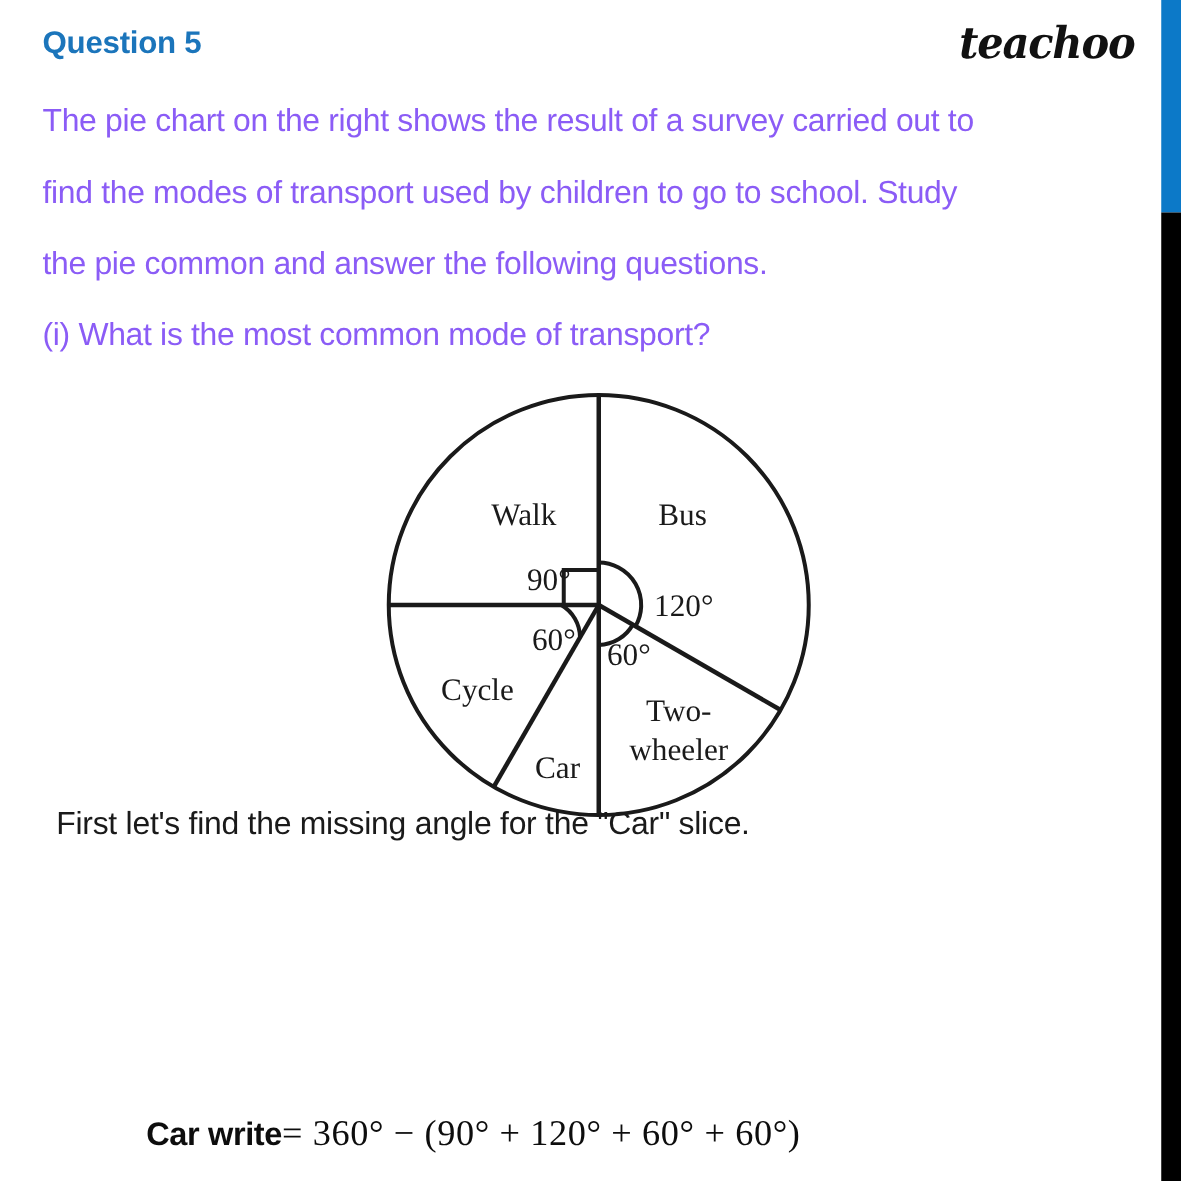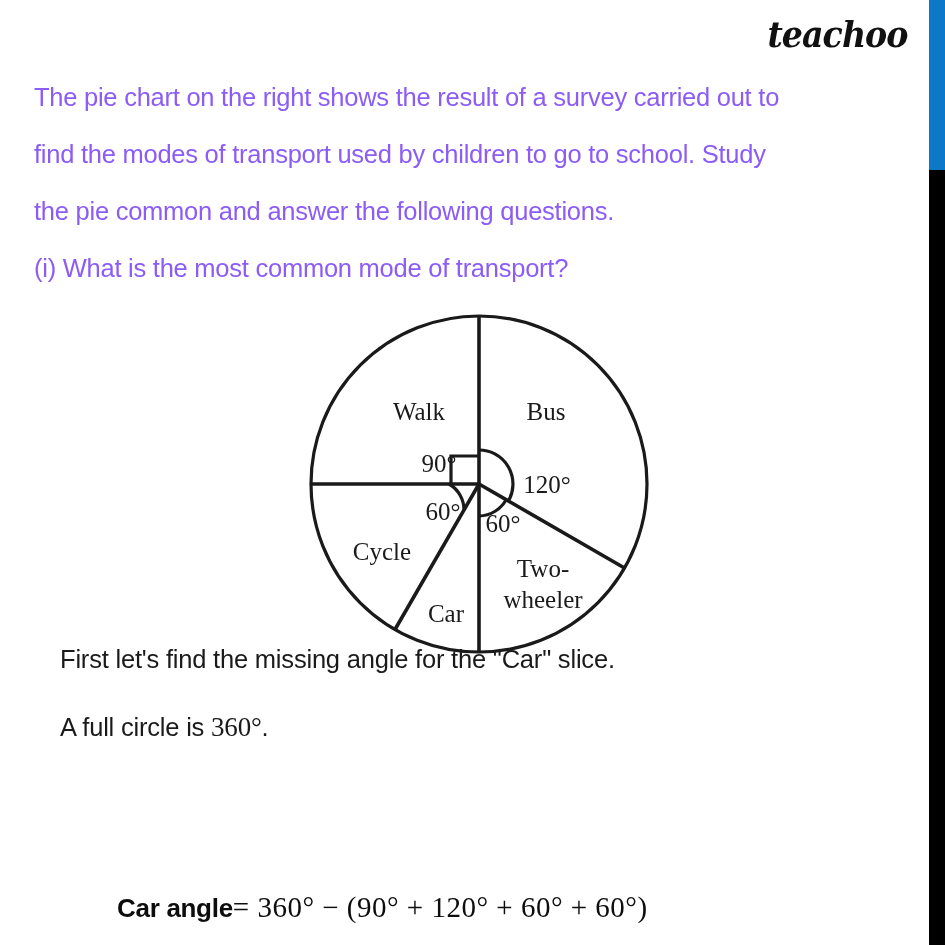--- a/index.html
+++ b/index.html
@@ -97,21 +97,20 @@
   }
 
   
   .sol-line {
     position: absolute;
     left: 45px;
     font-size: 25.5px;
     color: #1a1a1a;
     white-space: nowrap;
     letter-spacing: -0.2px;
-    margin-left: 15px;
   }
   #sol-l1 { top: 645px; }
   #sol-l2 { top: 712px; }
   #sol-l3 { top: 830px; }
 
   .serif-num {
     font-family: "Liberation Serif", serif;
     font-size: 27px;
   }
 
@@ -135,20 +134,21 @@
   }
 </style>
 </head>
 <body>
 
 <div id="page">
 
   <div class="edge-bar" id="edge-blue"></div>
   <div class="edge-bar" id="edge-black"></div>
 
+  <div id="question-heading">Question 5</div>
 
   <div id="teachoo-logo">teachoo</div>
 
   <div class="prompt-line" id="prompt-l1">The pie chart on the right shows the result of a survey carried out to</div>
   <div class="prompt-line" id="prompt-l2">find the modes of transport used by children to go to school. Study</div>
   <div class="prompt-line" id="prompt-l3">the pie common and answer the following questions.</div>
   <div class="prompt-line" id="prompt-q1">(i) What is the most common mode of transport?</div>
 
   <div id="pie-figure">
     <svg width="370" height="365" viewBox="0 0 370 365">
@@ -189,18 +189,17 @@
       <text class="angle-label" x="252" y="193" text-anchor="middle">120°</text>
 
       <text class="angle-label" x="208" y="232" text-anchor="middle">60°</text>
 
       <text class="angle-label" x="148" y="220" text-anchor="middle">60°</text>
     </svg>
   </div>
 
   <div class="sol-line" id="sol-l1">First let's find the missing angle for the "Car" slice.</div>
 
-  <div class="sol-line" id="sol-l2"><span>A full circle is </span><span class="serif-num">360°</span><span>.</span></div>
-
-
-  <div id="equation-line"><span class="eq-lhs">Car angle</span><span class="eq-rhs">= 360° − (90° + 120° + 60° + 60°)</span></div>
+
+
+  <div id="equation-line"><span class="eq-lhs">Car write</span><span class="eq-rhs">= 360° − (90° + 120° + 60° + 60°)</span></div>
 
 </div>
 
 </body></html>

